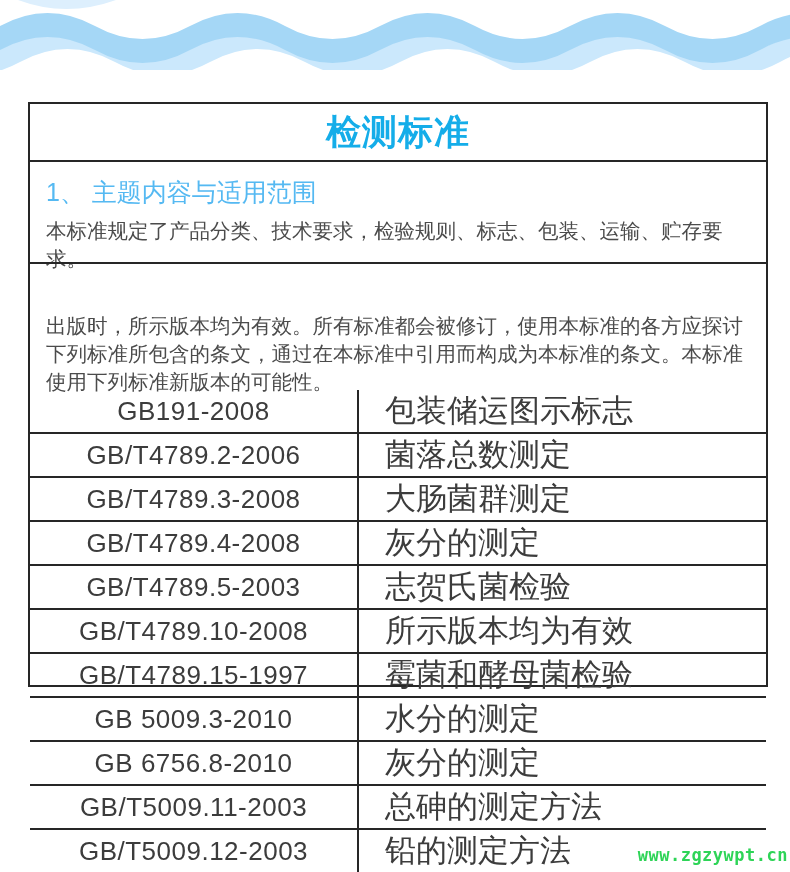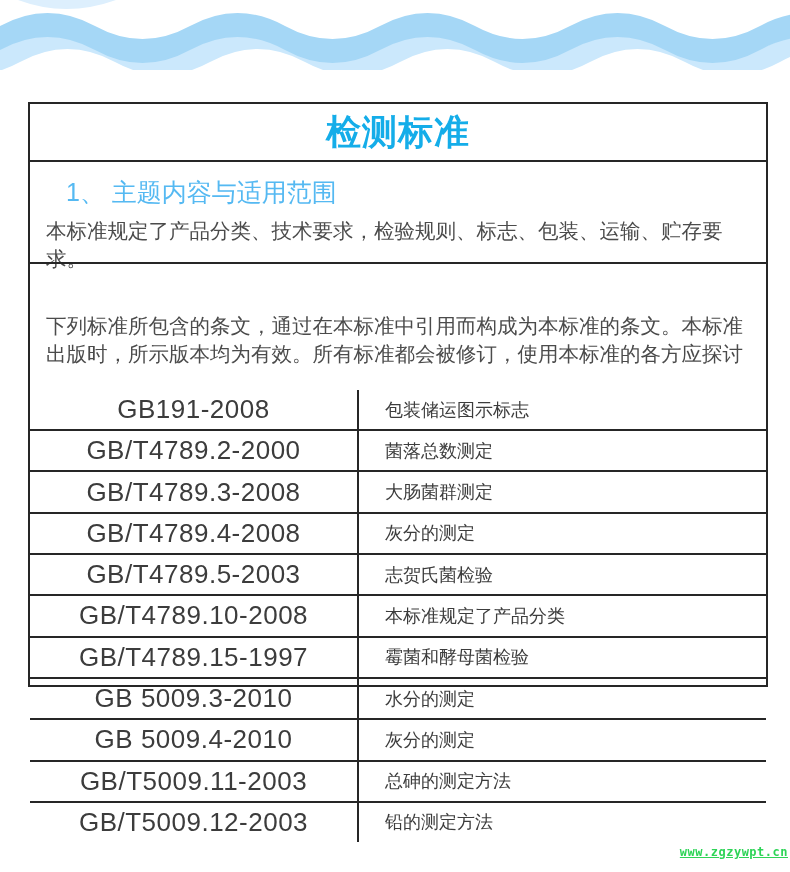--- a/index.html
+++ b/index.html
@@ -23,21 +23,21 @@
     border-bottom:2px solid #262626;
     display:flex;align-items:center;justify-content:center;
     font-size:35px;font-weight:700;color:#14ade9;
     letter-spacing:1px;
   }
   .sec-heading{
     position:absolute;left:16px;
     font-size:25px;color:#55b9f2;font-weight:400;
     white-space:nowrap;
   }
-  .sec1-heading{top:72px;margin-left:20px;}
+  .sec1-heading{top:72px;}
   .sec2-heading{top:170px;}
   .sec-body{
     position:absolute;left:16px;right:12px;
     font-size:20.5px;color:#4b4b4b;line-height:28px;
   }
   .sec1-body{top:113px;}
   .sec2-body{top:208px;}
   .divider{
     position:absolute;left:0;right:0;top:158px;height:0;
     border-top:2px solid #262626;
@@ -51,32 +51,31 @@
     border:2px solid #262626;
     font-size:26px;color:#3c3c3c;
     padding:0;vertical-align:middle;
   }
   .std-table td.code{
     width:327px;text-align:center;
     font-family:"Liberation Sans","DejaVu Sans",sans-serif;
     letter-spacing:0.5px;
   }
   .std-table td.cname{
-    text-align:left;padding-left:26px;font-size:18px;
+    text-align:left;padding-left:26px;font-size:31px;
   }
   .std-table tr td:first-child{border-left:none;}
   .std-table tr td:last-child{border-right:none;}
   .std-table tr:first-child td{border-top:none;}
   .std-table tr:last-child td{border-bottom:none;}
   .watermark{
     position:absolute;top:845px;right:2px;
     font-family:"DejaVu Sans Mono","Liberation Mono",monospace;
-    font-size:12px;font-weight:700;color:#2ed457;
+    font-size:17px;font-weight:700;color:#2ed457;
     letter-spacing:0.5px;
-    text-decoration:underline;
   }
 </style>
 </head>
 <body>
 
 <div class="wave-wrap">
   <svg width="790" height="70" viewBox="0 0 790 70" preserveAspectRatio="none">
 
     <path d="M18,0 Q66,18 116,0 Z" fill="#ddeffd"></path>
 
@@ -107,60 +106,61 @@
   <div class="card-title">检测标准</div>
 
   <div class="sec-heading sec1-heading">1、 主题内容与适用范围</div>
 
   <div class="sec-body sec1-body">本标准规定了产品分类、技术要求，检验规则、标志、包装、运输、贮存要求。</div>
 
   <div class="divider"></div>
 
 
   <div class="sec-body sec2-body">
+    <div>出版时，所示版本均为有效。所有标准都会被修订，使用本标准的各方应探讨</div>
     <div>下列标准所包含的条文，通过在本标准中引用而构成为本标准的条文。本标准</div>
-    <div>出版时，所示版本均为有效。所有标准都会被修订，使用本标准的各方应探讨</div>
+    <div>使用下列标准新版本的可能性。</div>
   </div>
 
   <table class="std-table">
     <tbody>
       <tr>
         <td class="code">GB191-2008</td>
         <td class="cname">包装储运图示标志</td>
       </tr>
       <tr>
-        <td class="code">GB/T4789.2-2000</td>
+        <td class="code">GB/T4789.2-2006</td>
         <td class="cname">菌落总数测定</td>
       </tr>
       <tr>
         <td class="code">GB/T4789.3-2008</td>
         <td class="cname">大肠菌群测定</td>
       </tr>
       <tr>
         <td class="code">GB/T4789.4-2008</td>
         <td class="cname">灰分的测定</td>
       </tr>
       <tr>
         <td class="code">GB/T4789.5-2003</td>
         <td class="cname">志贺氏菌检验</td>
       </tr>
       <tr>
         <td class="code">GB/T4789.10-2008</td>
-        <td class="cname">本标准规定了产品分类</td>
+        <td class="cname">所示版本均为有效</td>
       </tr>
       <tr>
         <td class="code">GB/T4789.15-1997</td>
         <td class="cname">霉菌和酵母菌检验</td>
       </tr>
       <tr>
         <td class="code">GB 5009.3-2010</td>
         <td class="cname">水分的测定</td>
       </tr>
       <tr>
-        <td class="code">GB 5009.4-2010</td>
+        <td class="code">GB 6756.8-2010</td>
         <td class="cname">灰分的测定</td>
       </tr>
       <tr>
         <td class="code">GB/T5009.11-2003</td>
         <td class="cname">总砷的测定方法</td>
       </tr>
       <tr>
         <td class="code">GB/T5009.12-2003</td>
         <td class="cname">铅的测定方法</td>
       </tr>

